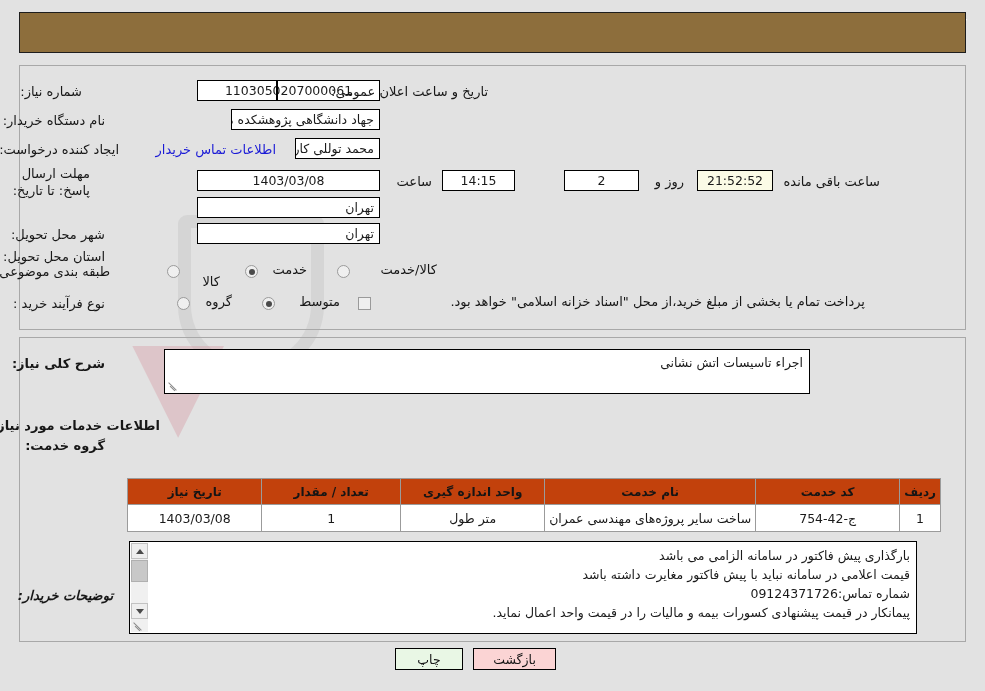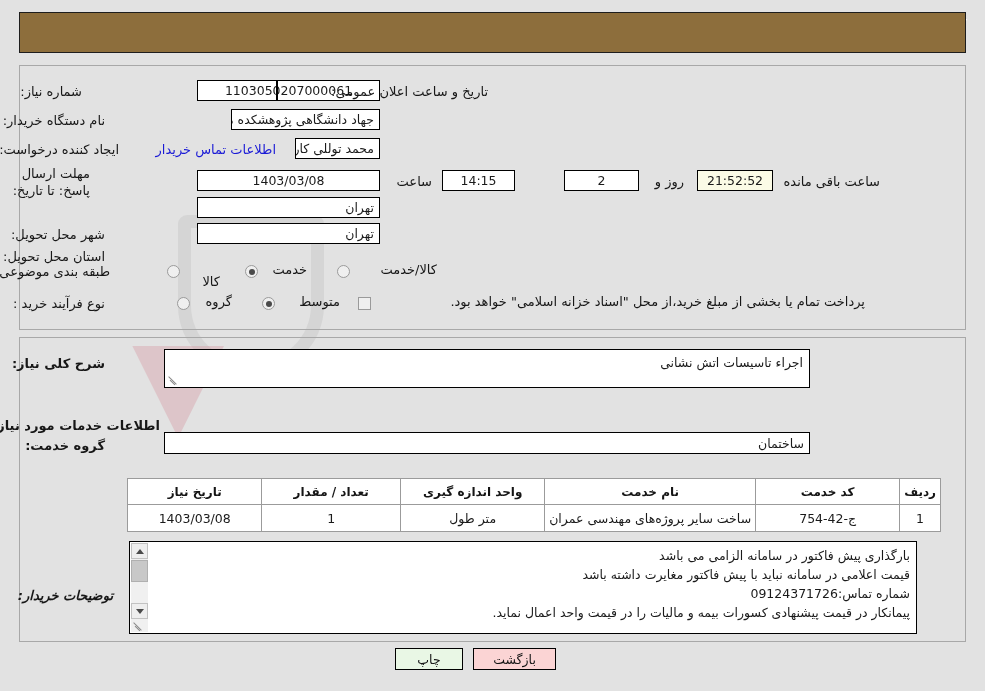--- a/index.html
+++ b/index.html
@@ -246,21 +246,21 @@
     position: absolute;
     top: 478px;
     right: 44px;
     left: 44px;
     border-collapse: collapse;
     z-index: 12;
     font-size: 12.5px;
     font-family: "DejaVu Sans", "Liberation Sans", sans-serif;
   }
   .tbl th {
-    background: #ffffff;
+    background: #c2410c;
     border: 1px solid #9b9b9b;
     color: #151515;
     font-weight: bold;
     font-size: 12px;
     height: 25px;
     padding: 0 4px;
   }
   .tbl td {
     background: #ffffff;
     border: 1px solid #9b9b9b;
@@ -343,29 +343,28 @@
   <div class="lbl" style="top:296px; right:880px;">نوع فرآیند خرید :</div>
   <span class="radio" style="top:297px; right:795px;"></span>
   <div class="lbl" style="top:294px; right:753px;">گروه</div>
   <span class="radio on" style="top:297px; right:710px;"></span>
   <div class="lbl" style="top:294px; right:645px;">متوسط</div>
 
   <span class="chk" style="top:297px; right:614px;"></span>
   <div class="lbl" style="top:294px; right:120px;">پرداخت تمام یا بخشی از مبلغ خرید،از محل "اسناد خزانه اسلامی" خواهد بود.</div>
 
   <div class="lbl lbl-b" style="top:356px; right:880px;">شرح کلی نیاز:</div>
-  <div class="tarea" style="top:349px; right:175px; left:164px; height:39px;">
+  <div class="tarea" style="top:349px; right:175px; left:164px; height:45px;">
     <div class="ta-text single" style="left:6px;">اجراء تاسیسات اتش نشانی</div>
     <span class="grip"></span>
   </div>
 
   <div class="lbl lbl-b" style="top:418px; right:825px;">اطلاعات خدمات مورد نیاز</div>
 
   <div class="lbl lbl-b" style="top:438px; right:880px;">گروه خدمت:</div>
-  <div class="fbox" style="top:432px; right:175px; left:164px; height:22px;">ساختمان</div>
 
   <table class="tbl">
     <thead>
       <tr>
         <th style="width:30px;">ردیف</th>
         <th style="width:135px;">کد خدمت</th>
         <th>نام خدمت</th>
         <th style="width:135px;margin-top:32px;">واحد اندازه گیری</th>
         <th style="width:130px;">تعداد / مقدار</th>
         <th style="width:125px;">تاریخ نیاز</th>

